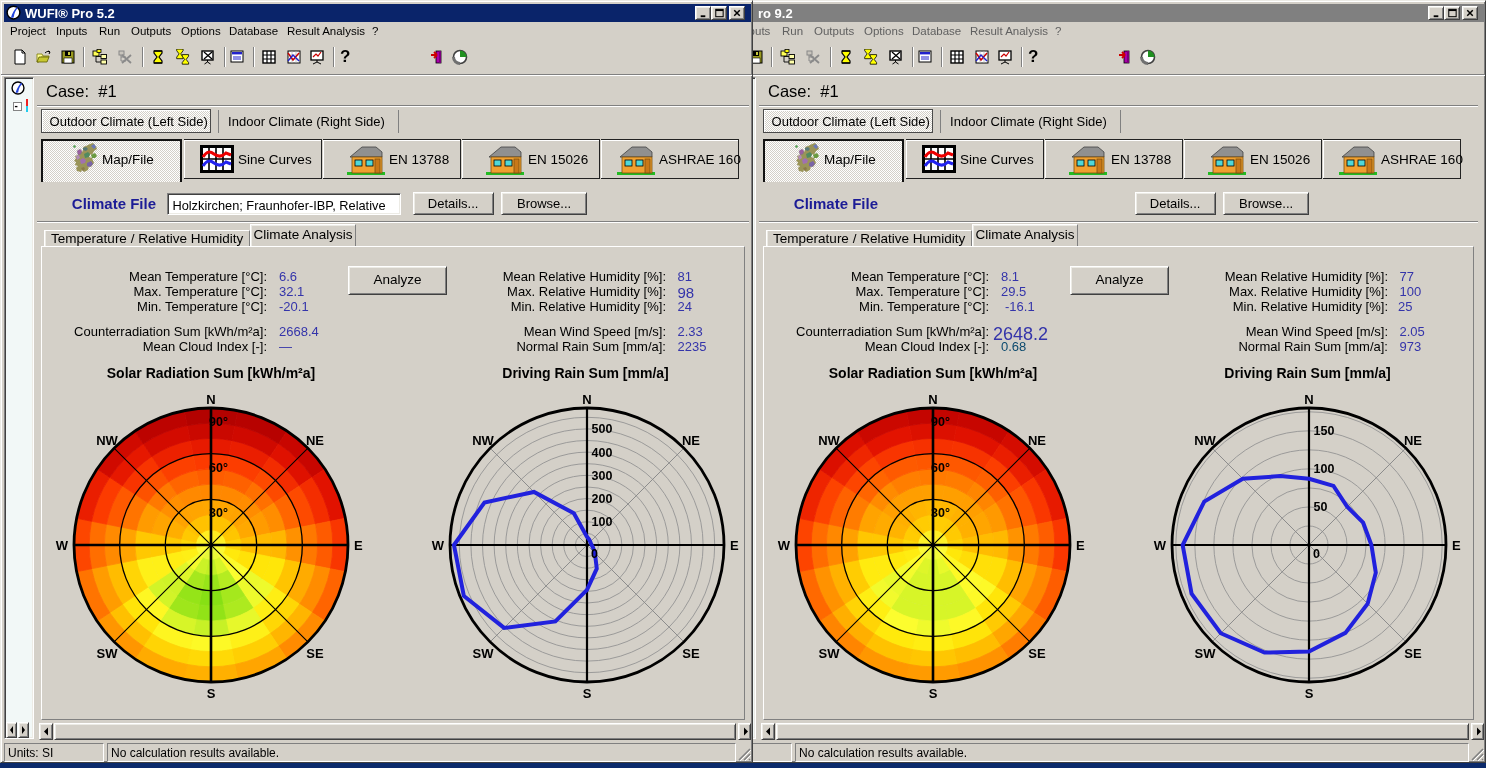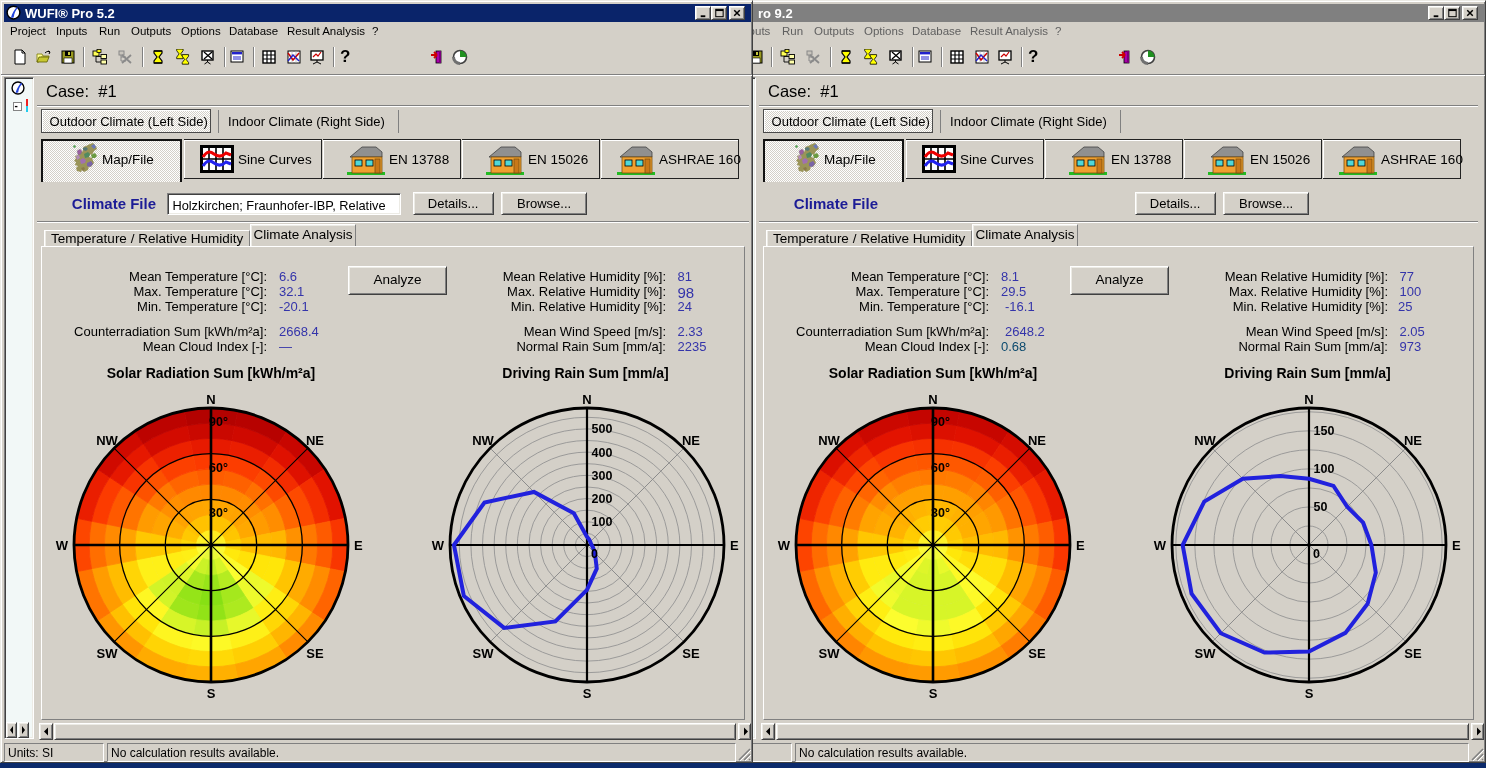--- a/index.html
+++ b/index.html
@@ -211,21 +211,21 @@
     <div style="position:absolute;left:282.7px;top:222.9px;width:106.5px;height:23px;background:#d4d0c8;border:1px solid;border-color:#fff #808080 #d4d0c8 #fff;box-shadow:inset 1px 1px 0 #ecebe5;"></div>
     <div style="position:absolute;left:286.4px;top:226px;font-size:13.5px;font-weight:normal;color:#000;white-space:nowrap;">Climate Analysis</div>
     <div style="position:absolute;left:74.0px;top:245.4px;width:711.4px;height:474px;background:#d4d0c8;border:1px solid;border-color:#fff #808080 #808080 #fff;"></div>
     <div style="position:absolute;right:496.0px;top:268px;font-size:13px;font-weight:normal;color:#000;white-space:nowrap;">Mean Temperature [°C]:</div>
     <div style="position:absolute;left:312.0px;top:268px;font-size:13px;font-weight:normal;color:#3434aa;white-space:nowrap;">8.1</div>
     <div style="position:absolute;right:496.0px;top:283px;font-size:13px;font-weight:normal;color:#000;white-space:nowrap;">Max. Temperature [°C]:</div>
     <div style="position:absolute;left:312.0px;top:283px;font-size:13px;font-weight:normal;color:#3434aa;white-space:nowrap;">29.5</div>
     <div style="position:absolute;right:496.0px;top:298px;font-size:13px;font-weight:normal;color:#000;white-space:nowrap;">Min. Temperature [°C]:</div>
     <div style="position:absolute;left:316px;top:298px;font-size:13px;font-weight:normal;color:#3434aa;white-space:nowrap;">-16.1</div>
     <div style="position:absolute;right:496.0px;top:322.7px;font-size:13px;font-weight:normal;color:#000;white-space:nowrap;">Counterradiation Sum [kWh/m²a]:</div>
-    <div style="position:absolute;left:316px;top:322.7px;font-size:13px;font-weight:normal;color:#3434aa;white-space:nowrap;">2648.2</div>
+    <div style="position:absolute;left:304px;top:322.7px;font-size:18px;font-weight:normal;color:#3434aa;white-space:nowrap;">2648.2</div>
     <div style="position:absolute;right:496.0px;top:337.7px;font-size:13px;font-weight:normal;color:#000;white-space:nowrap;">Mean Cloud Index [-]:</div>
     <div style="position:absolute;left:312.0px;top:337.7px;font-size:13px;font-weight:normal;color:#0c4a6e;white-space:nowrap;">0.68</div>
     <div style="position:absolute;right:97.0px;top:268px;font-size:13px;font-weight:normal;color:#000;white-space:nowrap;">Mean Relative Humidity [%]:</div>
     <div style="position:absolute;left:710.5px;top:268px;font-size:13px;font-weight:normal;color:#3434aa;white-space:nowrap;">77</div>
     <div style="position:absolute;right:97.0px;top:283px;font-size:13px;font-weight:normal;color:#000;white-space:nowrap;">Max. Relative Humidity [%]:</div>
     <div style="position:absolute;left:710.5px;top:283px;font-size:13px;font-weight:normal;color:#3434aa;white-space:nowrap;">100</div>
     <div style="position:absolute;right:97.0px;top:298px;font-size:13px;font-weight:normal;color:#000;white-space:nowrap;">Min. Relative Humidity [%]:</div>
     <div style="position:absolute;left:709px;top:298px;font-size:13px;font-weight:normal;color:#3434aa;white-space:nowrap;">25</div>
     <div style="position:absolute;right:97.0px;top:322.7px;font-size:13px;font-weight:normal;color:#000;white-space:nowrap;">Mean Wind Speed [m/s]:</div>
     <div style="position:absolute;left:710.5px;top:322.7px;font-size:13px;font-weight:normal;color:#3434aa;white-space:nowrap;">2.05</div>

